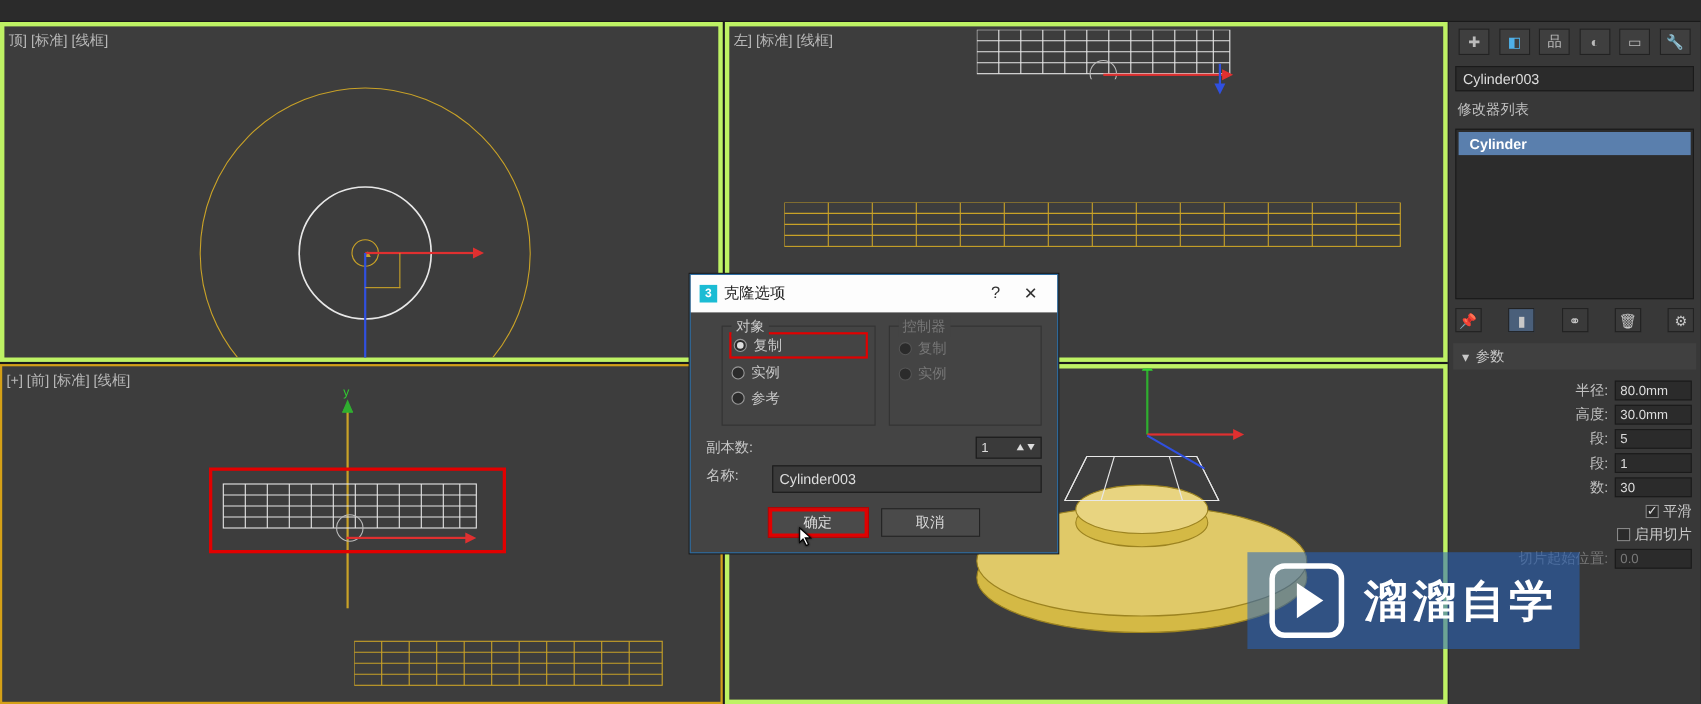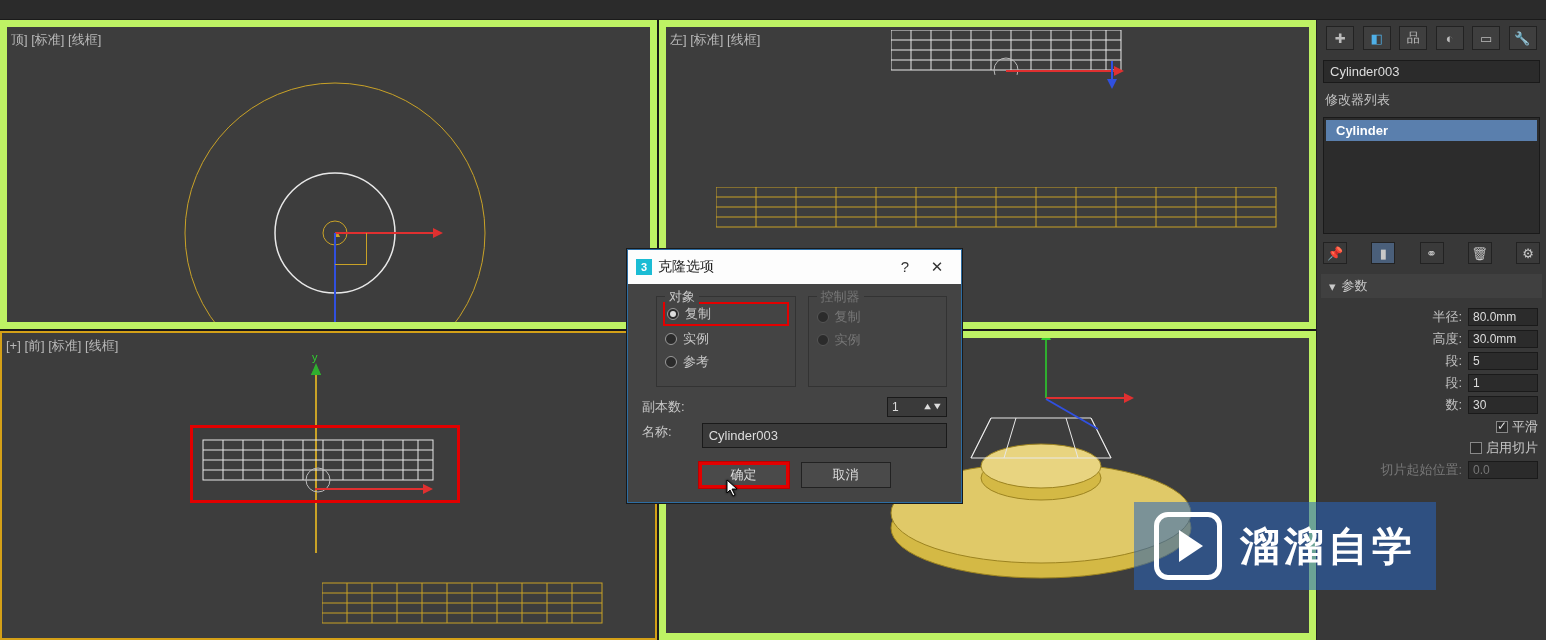--- a/index.html
+++ b/index.html
@@ -25,21 +25,21 @@
   .viewports {
     flex: 1;
     display: grid;
     grid-template-columns: 1fr 1fr;
     grid-template-rows: 1fr 1fr;
     gap: 2px;
     background: #1a1a1a;
   }
   .viewport {
     background: #3d3d3d;
-    border: 7px solid #bef264;
+    border: 4px solid #bef264;
     position: relative;
     overflow: hidden;
   }
   .viewport.active { border: 2px solid #d4a017; }
   .vp-label {
     position: absolute; top: 4px; left: 4px;
     color: #b8b8b8; font-size: 13px;
     z-index: 5;
   }
   .sidepanel {
@@ -64,21 +64,21 @@
     border: 1px solid #1a1a1a;
     color: #ddd; padding: 3px 6px; font-size: 13px;
   }
   .sp-label {
     margin: 4px 8px; font-size: 13px; color: #c0c0c0;
   }
   .mod-list {
     margin: 4px 6px;
     background: #2c2c2c;
     border: 1px solid #1a1a1a;
-    height: 117px;
+    height: 155px;
     padding: 2px;
   }
   .mod-item {
     background: #5a7fad;
     color: #fff; font-weight: bold;
     padding: 3px 10px; font-size: 13px;
   }
   .sp-row {
     display: flex; gap: 4px; padding: 4px 6px;
     align-items: center; justify-content: space-between;

